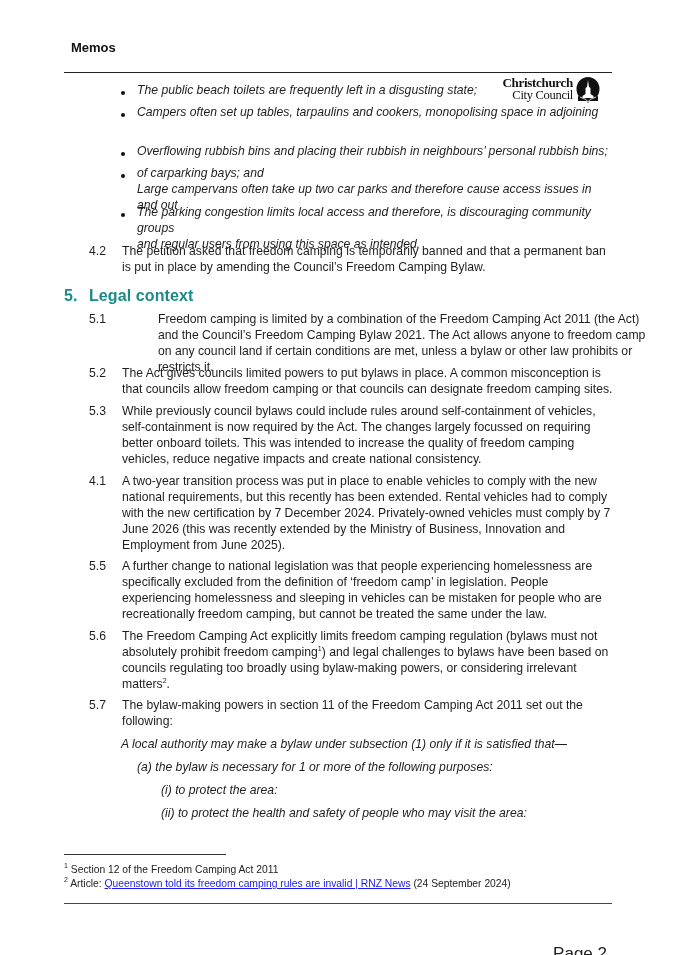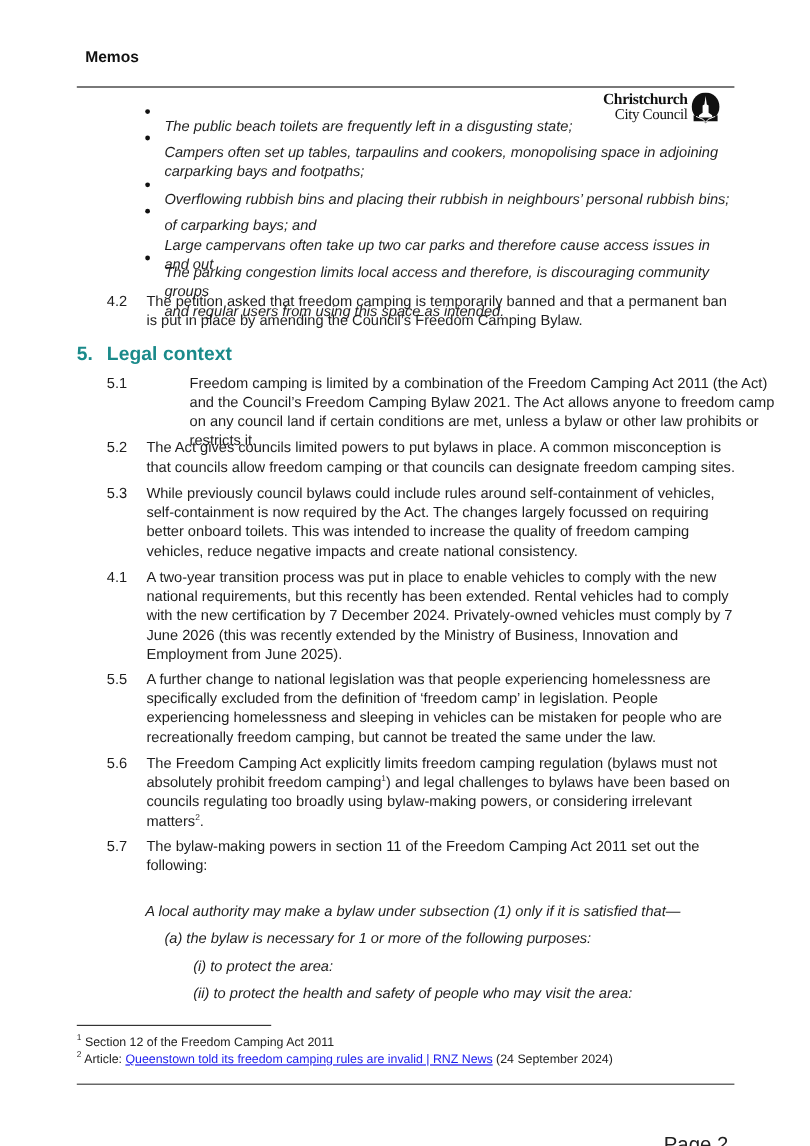--- a/index.html
+++ b/index.html
@@ -21,21 +21,21 @@
       font-family: "Liberation Serif", "DejaVu Serif", serif;
       line-height: 12px; color: #111;
     }
     .logo-line1 { font-size: 13px; font-weight: bold; letter-spacing: -0.3px; }
     .logo-line2 { font-size: 12.5px; letter-spacing: -0.3px; }
     .logo-icon { position: absolute; right: 0; top: 1px; width: 24px; height: 26px; }
     .rule-top { position: absolute; left: 64px; top: 72px; width: 548px; height: 0; border-top: 1.6px solid #222; }
 
     
     .txt { position: absolute; font-size: 12.2px; line-height: 16px; }
-    .ital { font-style: italic; margin-top: 15px; }
+    .ital { font-style: italic; }
     .bullet-dot {
       position: absolute; left: 121px; width: 4px; height: 4px; border-radius: 50%; background: #111;
     }
     .num { position: absolute; left: 89px; font-size: 12.2px; line-height: 16px; }
     .para { left: 122px; width: 492px; }
     .bul { left: 137px; width: 478px; }
 
     .section-head {
       position: absolute; left: 64px; top: 287px;
       font-size: 16px; font-weight: bold; color: #1a8a8a; letter-spacing: 0.1px;
@@ -72,21 +72,20 @@
   <div class="rule-top"></div>
 
   <div class="bullet-dot" style="top:91px;"></div>
   <div class="txt ital bul" style="top:82px;">
     <div>The public beach toilets are frequently left in a disgusting state;</div>
   </div>
 
   <div class="bullet-dot" style="top:113px;"></div>
   <div class="txt ital bul" style="top:104px;">
     <div>Campers often set up tables, tarpaulins and cookers, monopolising space in adjoining</div>
-    <div>carparking bays and footpaths;</div>
   </div>
 
   <div class="bullet-dot" style="top:152px;"></div>
   <div class="txt ital bul" style="top:143px;">
     <div>Overflowing rubbish bins and placing their rubbish in neighbours’ personal rubbish bins;</div>
   </div>
 
   <div class="bullet-dot" style="top:174px;"></div>
   <div class="txt ital bul" style="top:165px;">
     <div>of carparking bays; and</div>

